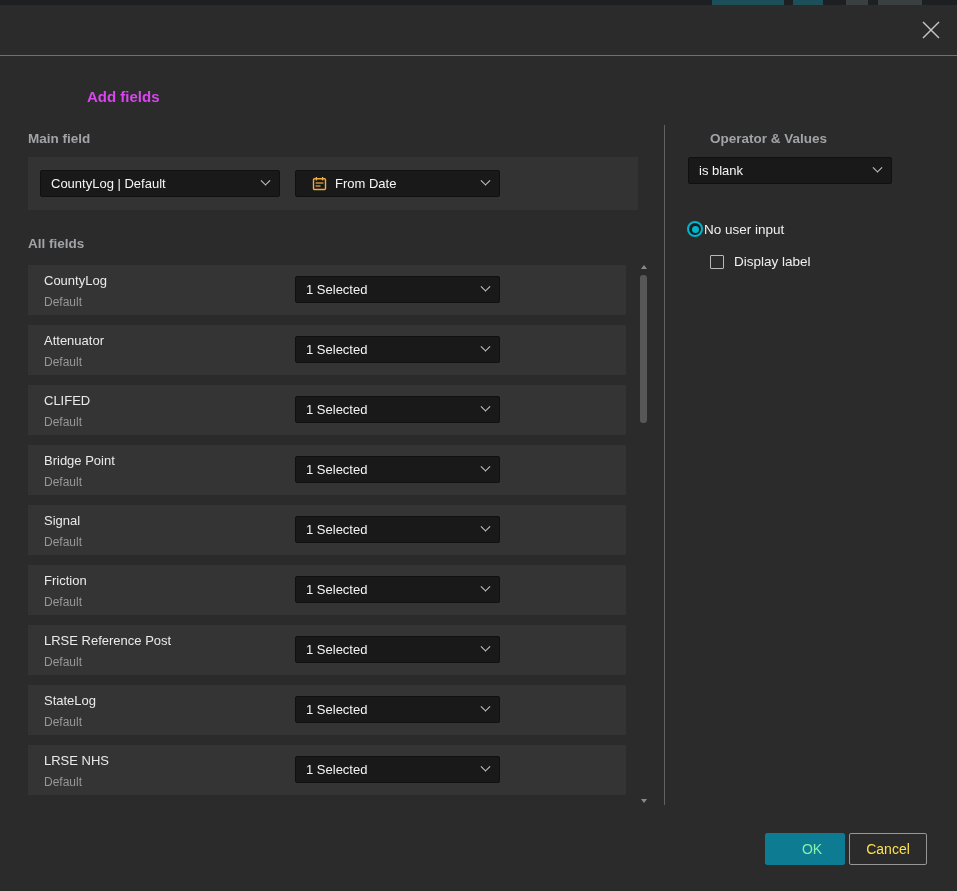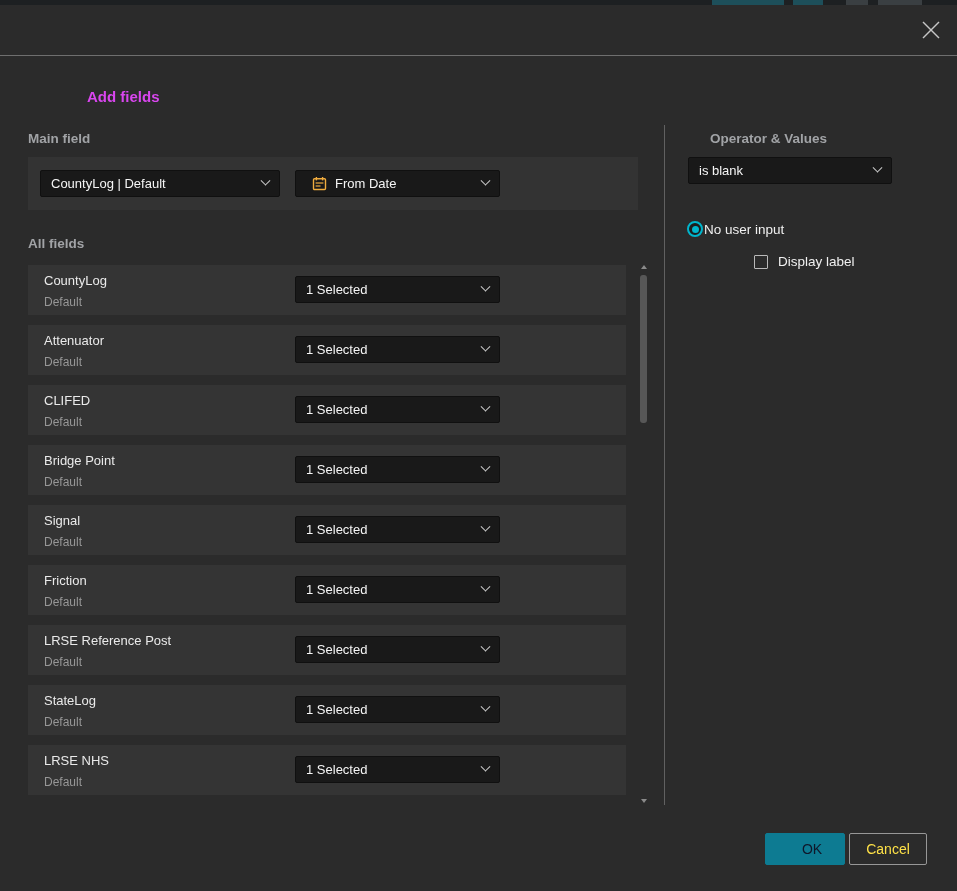--- a/index.html
+++ b/index.html
@@ -67,29 +67,29 @@
   .all-label { left: 28px; top: 231px; }
   .op-select { left: 688px; top: 152px; width: 204px; }
 
   .radio-row { position: absolute; left: 687px; top: 216px; display: flex; align-items: center; cursor: pointer; }
   .radio { width: 16px; height: 16px; border-radius: 50%; border: 2px solid #00b5cc;
     background: #1d1d1d; position: relative; flex: 0 0 auto; }
   .radio.checked::after { content: ""; position: absolute; left: 50%; top: 50%; width: 7px; height: 7px;
     margin: -3.5px 0 0 -3.5px; border-radius: 50%; background: #00b5cc; }
   .radio-row .lbl { margin-left: 1px; font-size: 13.5px; color: #f0f0f0; }
 
-  .check-row { position: absolute; left: 710px; top: 249px; display: flex; align-items: center; cursor: pointer; margin-left: 44px; }
+  .check-row { position: absolute; left: 710px; top: 249px; display: flex; align-items: center; cursor: pointer; }
   .checkbox { width: 14px; height: 14px; border: 1.5px solid #b9b9b9; border-radius: 1px;
     background: transparent; flex: 0 0 auto; }
   .check-row .lbl { margin-left: 10px; font-size: 13.5px; color: #f0f0f0; }
 
   
   .btn { position: absolute; top: 828px; height: 32px; font-size: 14px; border-radius: 2px;
     cursor: pointer; font-family: "Liberation Sans", sans-serif; }
-  .btn-ok { left: 765px; width: 80px; background: #0d7b92; color: #0f172a; border: 1px solid #0d7b92; padding-left: 14px; }
+  .btn-ok { left: 765px; width: 80px; background: #0d7b92; color: #86efac; border: 1px solid #0d7b92; padding-left: 14px; }
   .btn-cancel { left: 849px; width: 78px; background: transparent; color: #fde047; border: 1px solid #979797; }
 </style>
 </head>
 <body>
 
 <div class="backdrop-strip">
   <span class="smudge" style="left:712px;width:72px;background:#1d4f5a;"></span>
   <span class="smudge" style="left:793px;width:30px;background:#1d4f5a;"></span>
   <span class="smudge" style="left:846px;width:22px;background:#3a3f42;"></span>
   <span class="smudge" style="left:878px;width:44px;background:#3a3f42;"></span>

